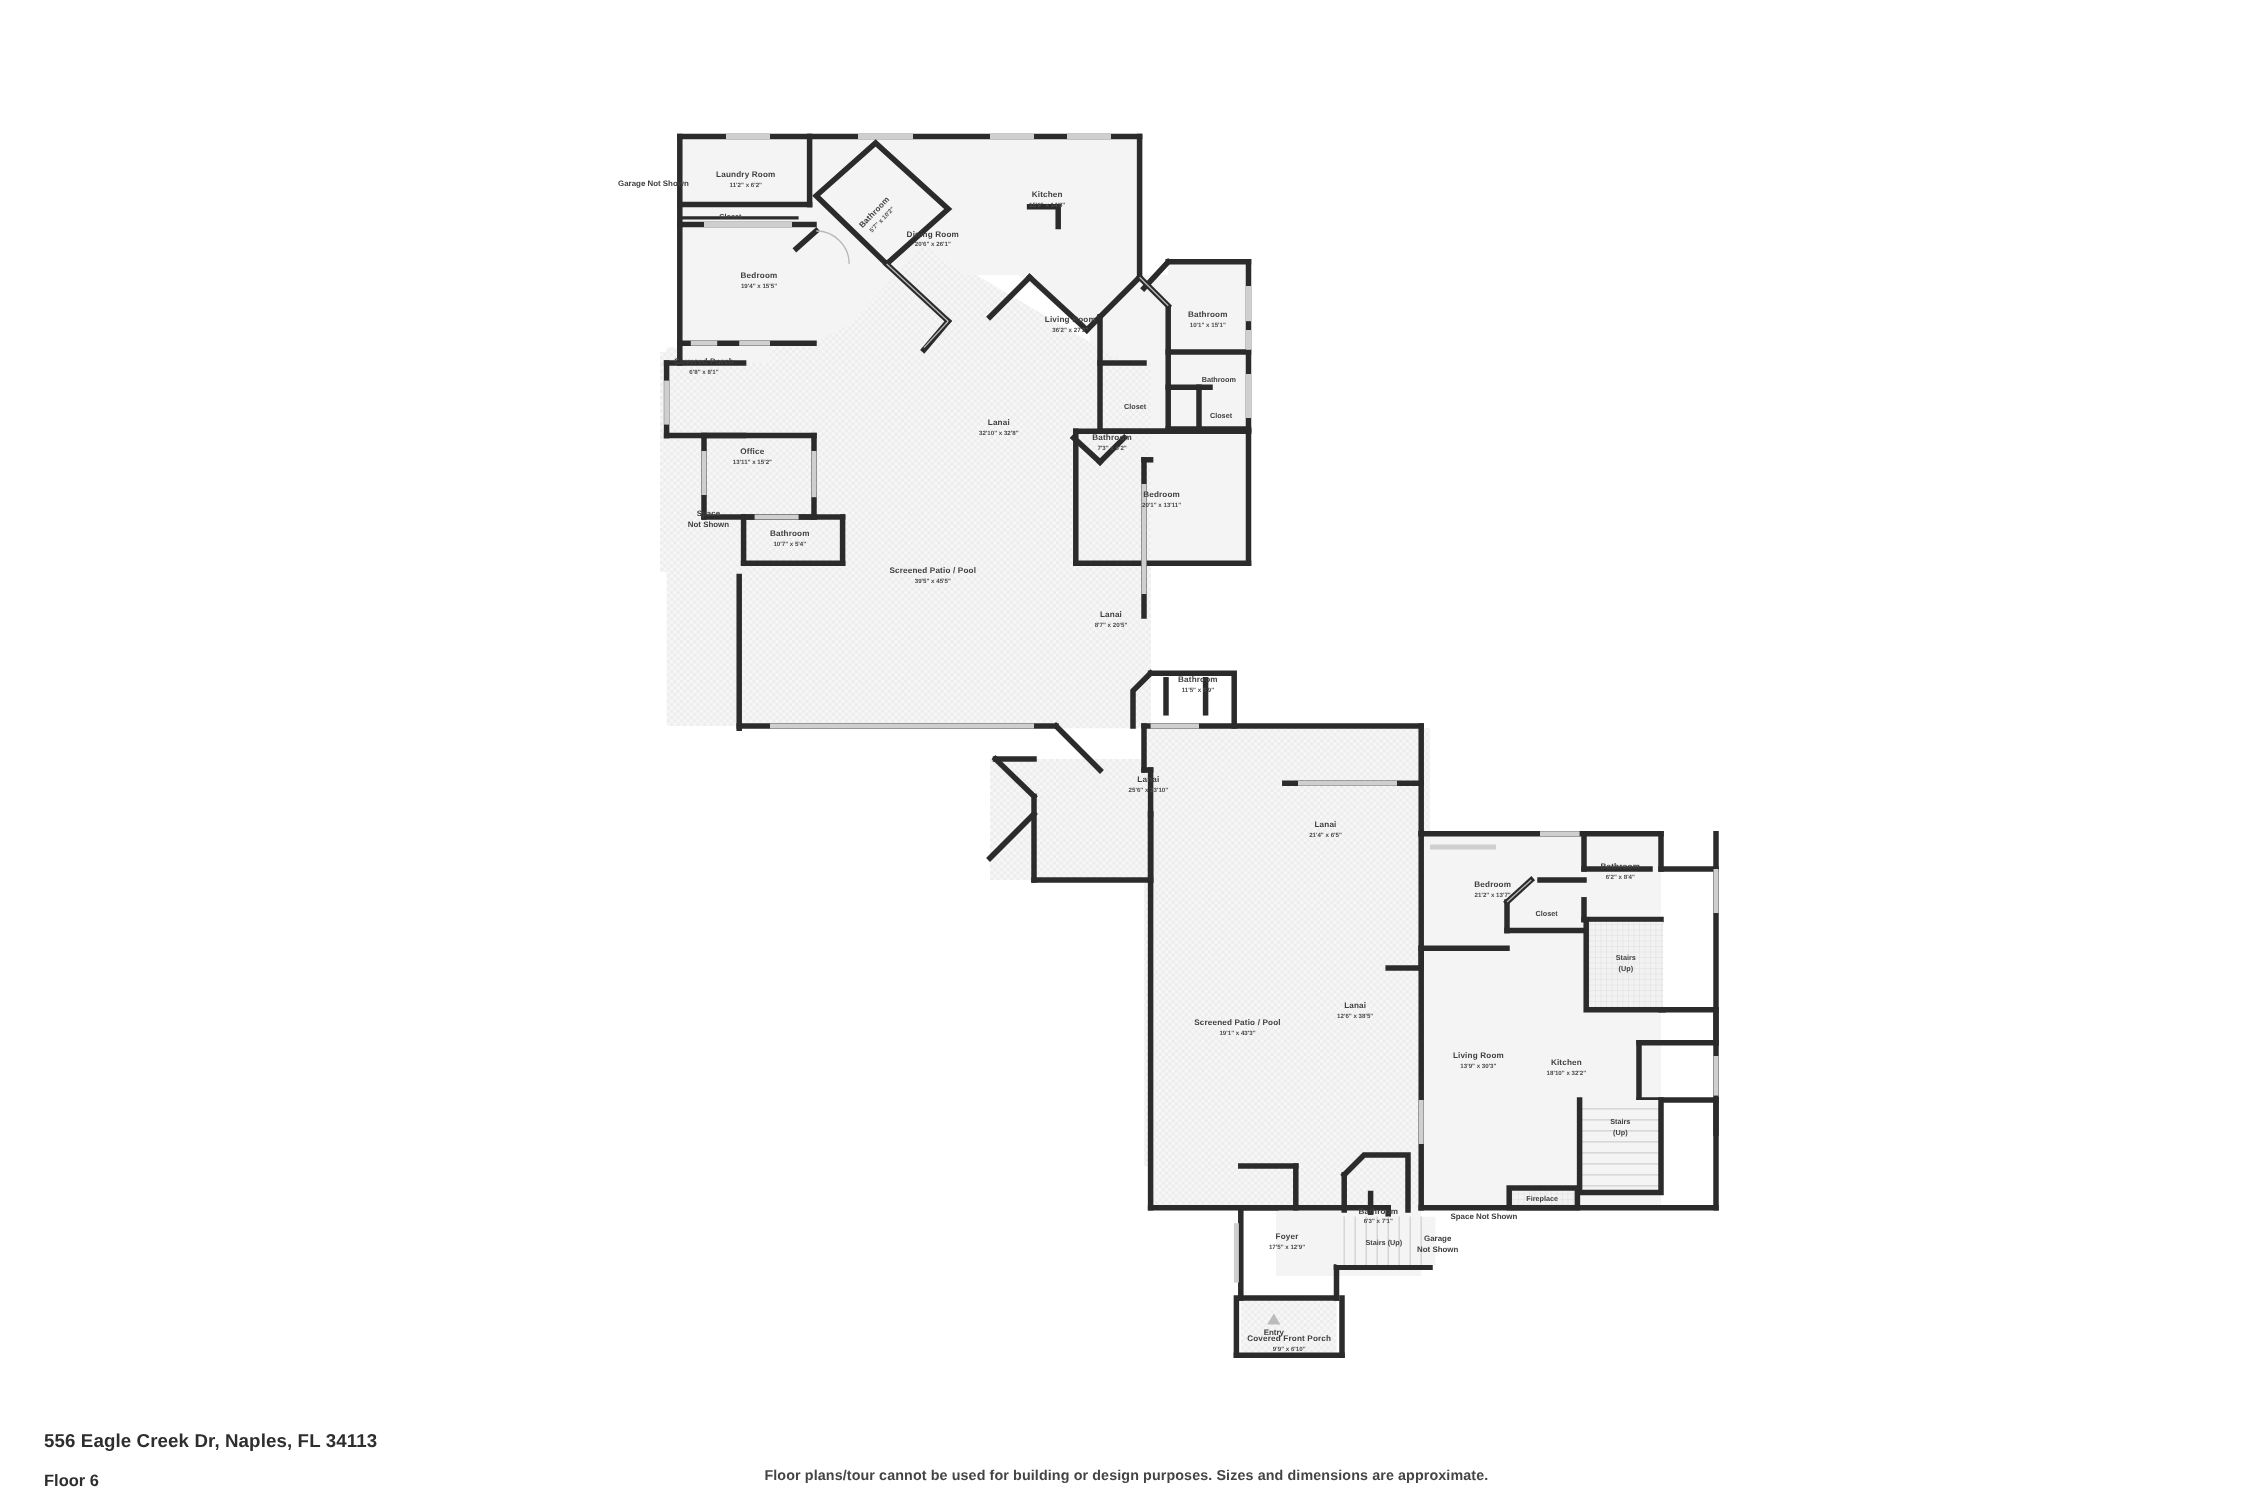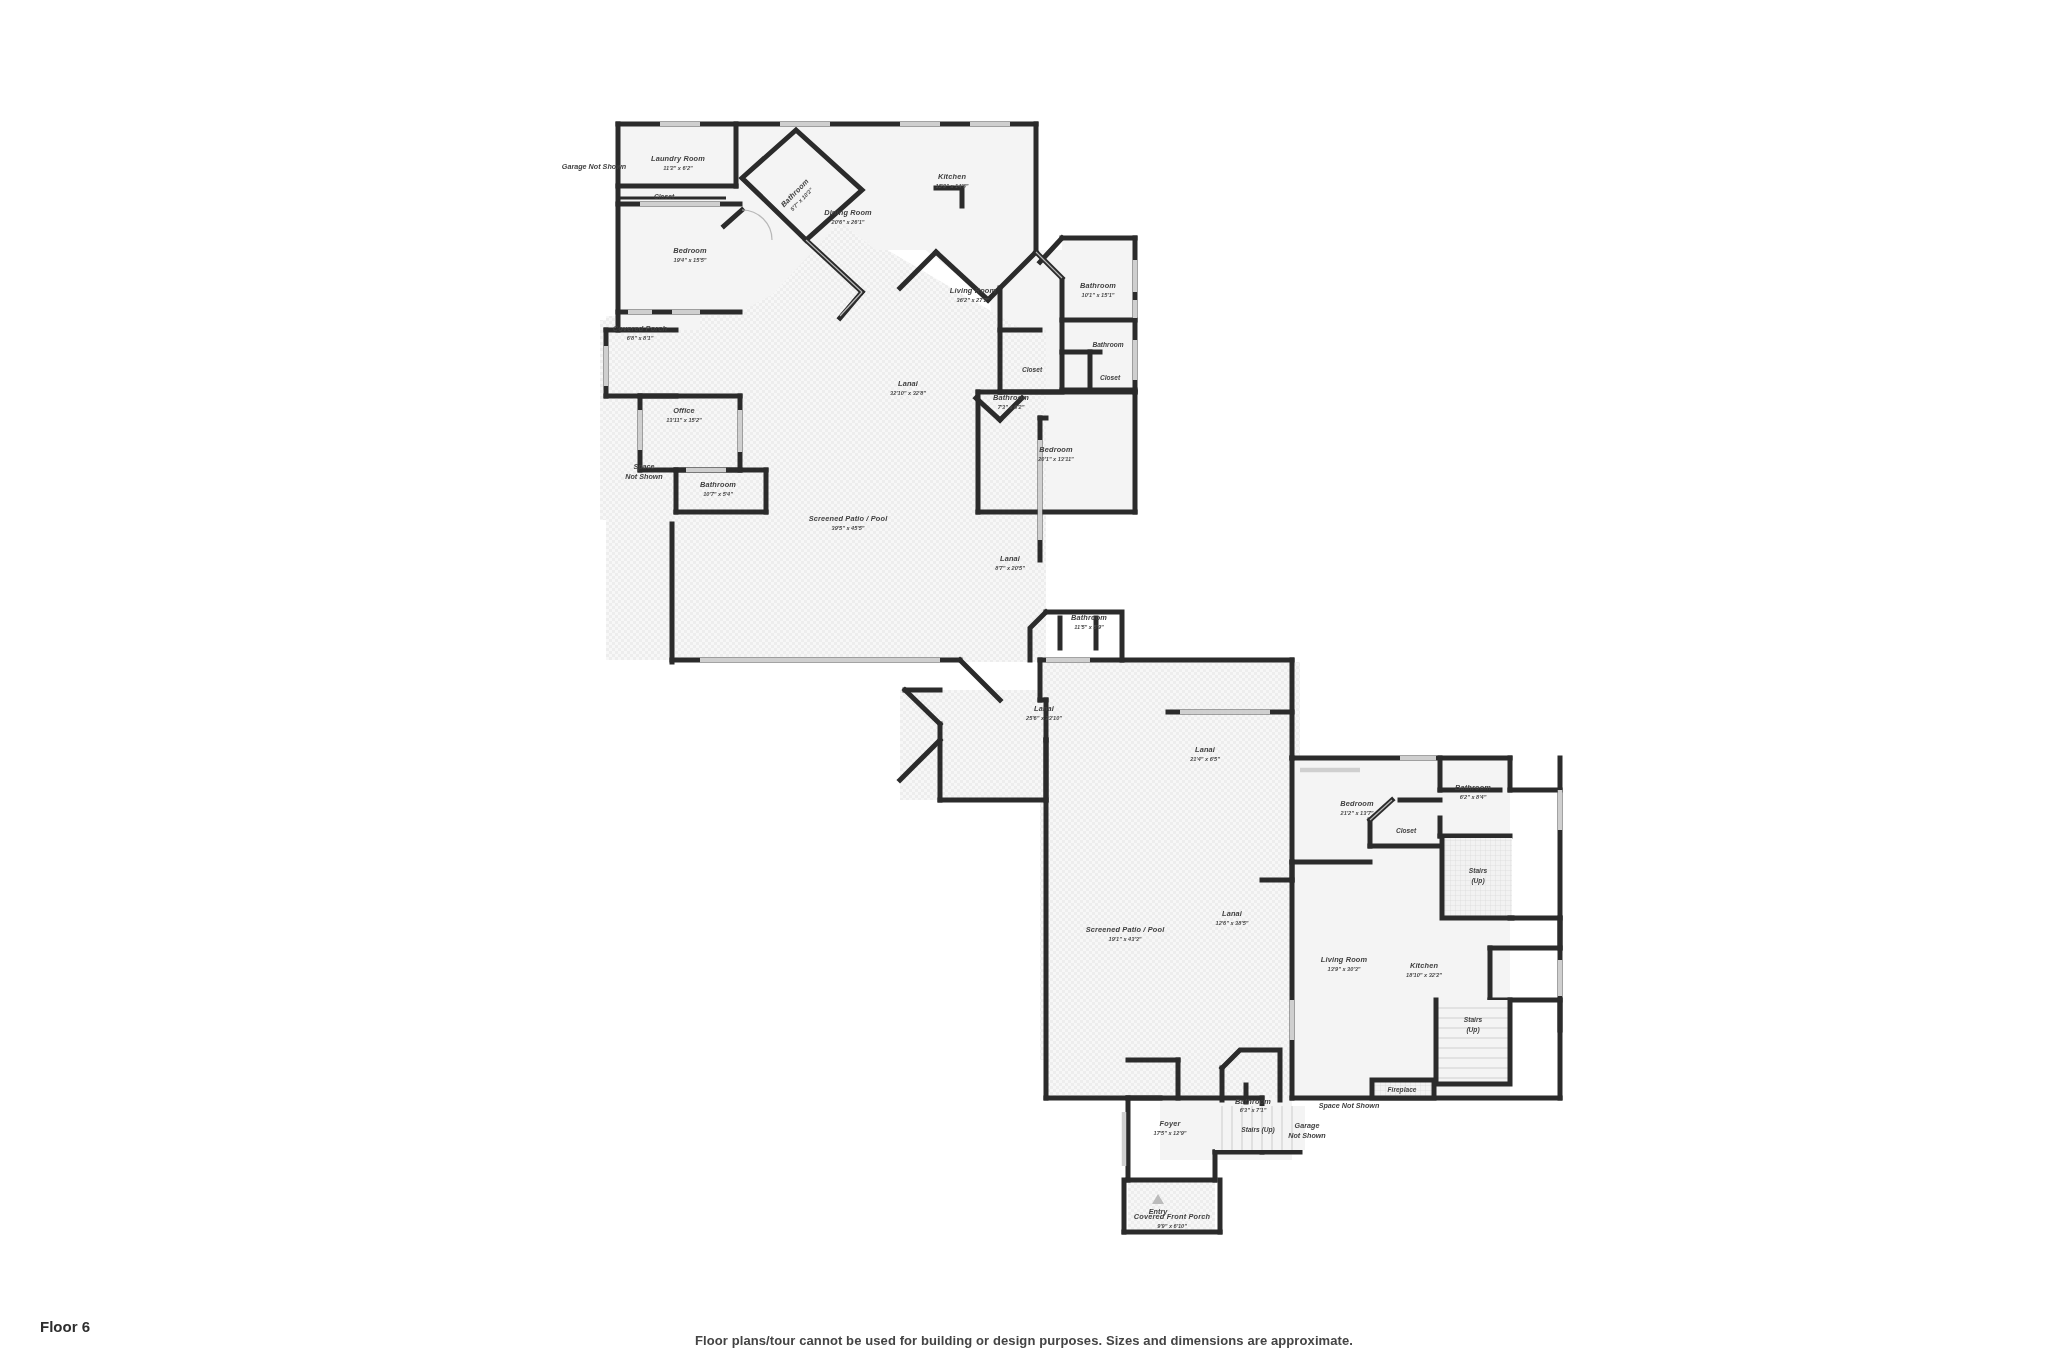--- a/index.html
+++ b/index.html
@@ -1,17 +1,17 @@
 <!DOCTYPE html>
 <html><head>
 <meta charset="utf-8">
 <style>
   html,body{margin:0;padding:0;background:#ffffff;}
   body{width:2048px;height:1365px;font-family:"Liberation Sans",sans-serif;color:#3a3a3a;overflow:hidden;position:relative;}
-  #plan-wrap{position:absolute;left:0;top:0;width:2042px;height:1280px;font-style:italic;}
+  #plan-wrap{position:absolute;left:0;top:0;width:2042px;height:1280px;}
   svg#floorplan{display:block;width:2048px;height:1280px;}
   .wall{stroke:#2b2b2b;stroke-width:5;fill:none;stroke-linecap:square;}
   .wall-thin{stroke:#2b2b2b;stroke-width:3;fill:none;}
   .opening{stroke:#cfcfcf;stroke-width:4.5;fill:none;}
   .door-arc{stroke:#b8b8b8;stroke-width:1.2;fill:none;}
   .room-fill{fill:#f4f4f4;stroke:none;}
   .patio-fill{fill:url(#hatchdots);stroke:none;}
   .stairs-fill{fill:#f4f4f4;stroke:none;}
   .grid-fill{fill:url(#gridsm);stroke:none;}
   .lbl{font-family:"Liberation Sans",sans-serif;fill:#3f3f3f;font-weight:bold;text-anchor:middle;}
@@ -487,16 +487,17 @@
 
     <polygon points="1158,1194 1164,1204 1152,1204" fill="#bbbbbb"></polygon>
     <text class="note" x="1158" y="1214">Entry</text>
 
     <text class="lbl lbl-small" x="1402" y="1092">Fireplace</text>
   </g>
 </svg>
 </div>
 
 <div id="caption">
+  <div class="addr">556 Eagle Creek Dr, Naples, FL 34113</div>
   <div class="floor">Floor 6</div>
 </div>
 
 <div id="disclaimer">Floor plans/tour cannot be used for building or design purposes. Sizes and dimensions are approximate.</div>
 
 </body></html>

